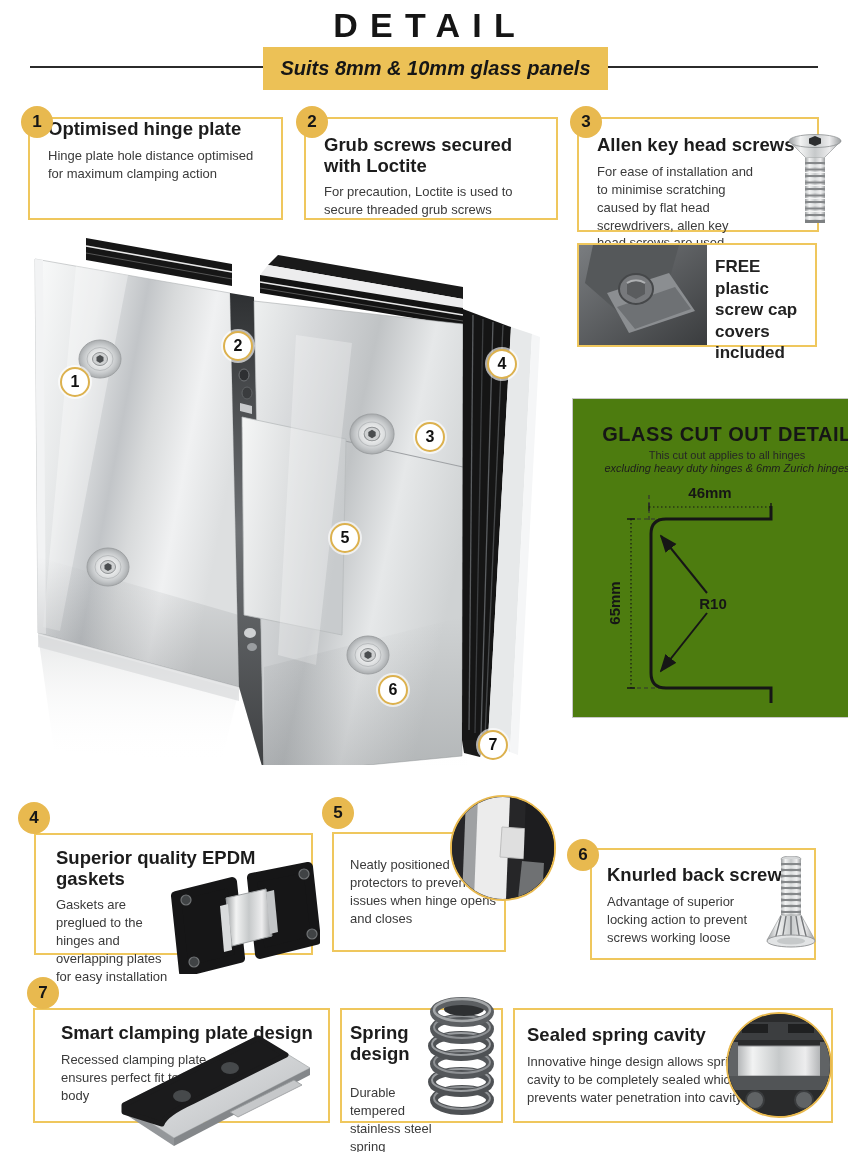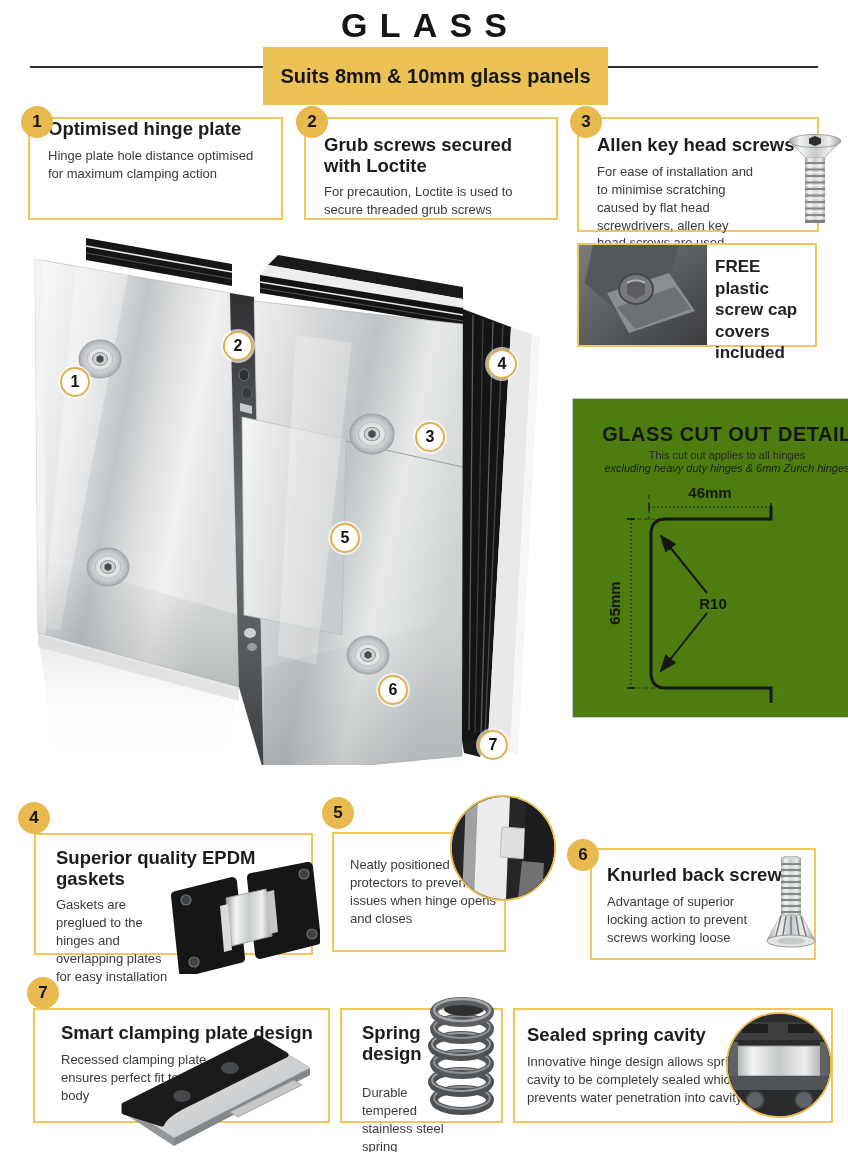--- a/index.html
+++ b/index.html
@@ -7,22 +7,22 @@
     --text-dark:#1c1c1c; --text-body:#3a3a3a; --cutout-border:#c9c9c9;
   }
   *{margin:0;padding:0;box-sizing:border-box;}
   html,body{background:#fff;}
   body{font-family:"Liberation Sans", sans-serif;}
   .page{position:relative;width:848px;height:1152px;background:#fff;overflow:hidden;}
 
   .hdr-title{position:absolute;top:6px;left:0;width:100%;text-align:center;
     font-size:34px;font-weight:700;letter-spacing:.36em;text-indent:.36em;color:#151515;}
   .hdr-line{position:absolute;top:66px;left:30px;width:788px;height:2px;background:#2b2b2b;}
-  .hdr-badge{position:absolute;top:47px;left:263px;width:345px;height:58px;background:var(--badge-bg);
-    display:flex;align-items:center;justify-content:center;font-size:20px;font-weight:700;color:#161616;z-index:2;}
+  .hdr-badge{position:absolute;top:47px;left:263px;width:345px;height:43px;background:var(--badge-bg);
+    display:flex;align-items:center;justify-content:center;font-size:20px;font-weight:700;color:#161616;z-index:2;font-style:italic;}
 
   .fbox{position:absolute;background:#fff;border:2px solid var(--box-border);z-index:1;}
   .num-badge{position:absolute;width:32px;height:32px;border-radius:50%;background:var(--gold);
     color:#161616;font-weight:700;font-size:17px;display:flex;align-items:center;justify-content:center;z-index:5;}
   .f-title{font-weight:700;font-size:18.5px;line-height:1.12;color:var(--text-dark);}
   .f-body{font-size:13px;line-height:1.38;color:var(--text-body);margin-top:7px;}
 
   #box1{left:28px;top:117px;width:255px;height:103px;padding:0 12px 0 18px;}
   #box2{left:304px;top:117px;width:254px;height:103px;padding:16px 12px 0 18px;}
   #box3{left:577px;top:117px;width:242px;height:115px;padding:16px 12px 0 18px;}
@@ -33,21 +33,21 @@
   #cutbox{left:572px;top:398px;width:310px;height:320px;background:#4d7c0f;border:1.5px solid var(--cutout-border);z-index:1;}
   #box4{left:34px;top:833px;width:279px;height:122px;padding:13px 10px 0 20px;}
   #box4 .f-body{width:124px;}
   #box5{left:332px;top:832px;width:174px;height:120px;padding:15px 8px 0 16px;}
   #box5 .f-title{width:100px;}
   #box5 .f-body{width:150px;}
   #box6{left:590px;top:848px;width:226px;height:112px;padding:15px 8px 0 15px;}
   #box6 .f-body{width:170px;}
   #box7{left:33px;top:1008px;width:297px;height:115px;padding:13px 10px 0 26px;}
   #box7 .f-body{width:162px;}
-  #springbox{left:340px;top:1008px;width:163px;height:115px;padding:13px 8px 0 20px;}
+  #springbox{left:340px;top:1008px;width:163px;height:115px;padding:13px 8px 0 8px;}
   #springbox .f-title{width:92px;}
   #springbox .f-body{width:94px;margin-top:20px;}
   #sealedbox{left:513px;top:1008px;width:320px;height:115px;padding:15px 8px 12px 12px;}
   #sealedbox .f-body{width:228px;}
 
   #nb1{left:21px;top:106px;} #nb2{left:296px;top:106px;} #nb3{left:570px;top:106px;}
   #nb4{left:18px;top:802px;} #nb5{left:322px;top:797px;} #nb6{left:567px;top:839px;}
   #nb7{left:27px;top:977px;}
 
   .callout{position:absolute;width:30px;height:30px;border-radius:50%;background:#fff;
@@ -63,21 +63,21 @@
   .cut-title{text-align:center;font-size:20px;font-weight:700;letter-spacing:.5px;margin-top:24px;color:#161616;}
   .cut-sub{text-align:center;font-size:11px;margin-top:3px;color:#262626;}
   .cut-note{text-align:center;font-size:11px;font-weight:400;font-style:italic;margin-top:1px;color:#1d1d1d;}
   .cut-svg{position:absolute;left:0;top:0;width:273px;height:318px;}
 </style>
 </head>
 <body>
 
 <div class="page">
 
-  <div class="hdr-title">GLASS</div>
+  <div class="hdr-title">DETAIL</div>
   <div class="hdr-line"></div>
   <div class="hdr-badge">Suits 8mm &amp; 10mm glass panels</div>
 
   <div class="num-badge" id="nb1">1</div>
   <div class="num-badge" id="nb2">2</div>
   <div class="num-badge" id="nb3">3</div>
   <div class="num-badge" id="nb4">4</div>
   <div class="num-badge" id="nb5">5</div>
   <div class="num-badge" id="nb6">6</div>
   <div class="num-badge" id="nb7">7</div>

